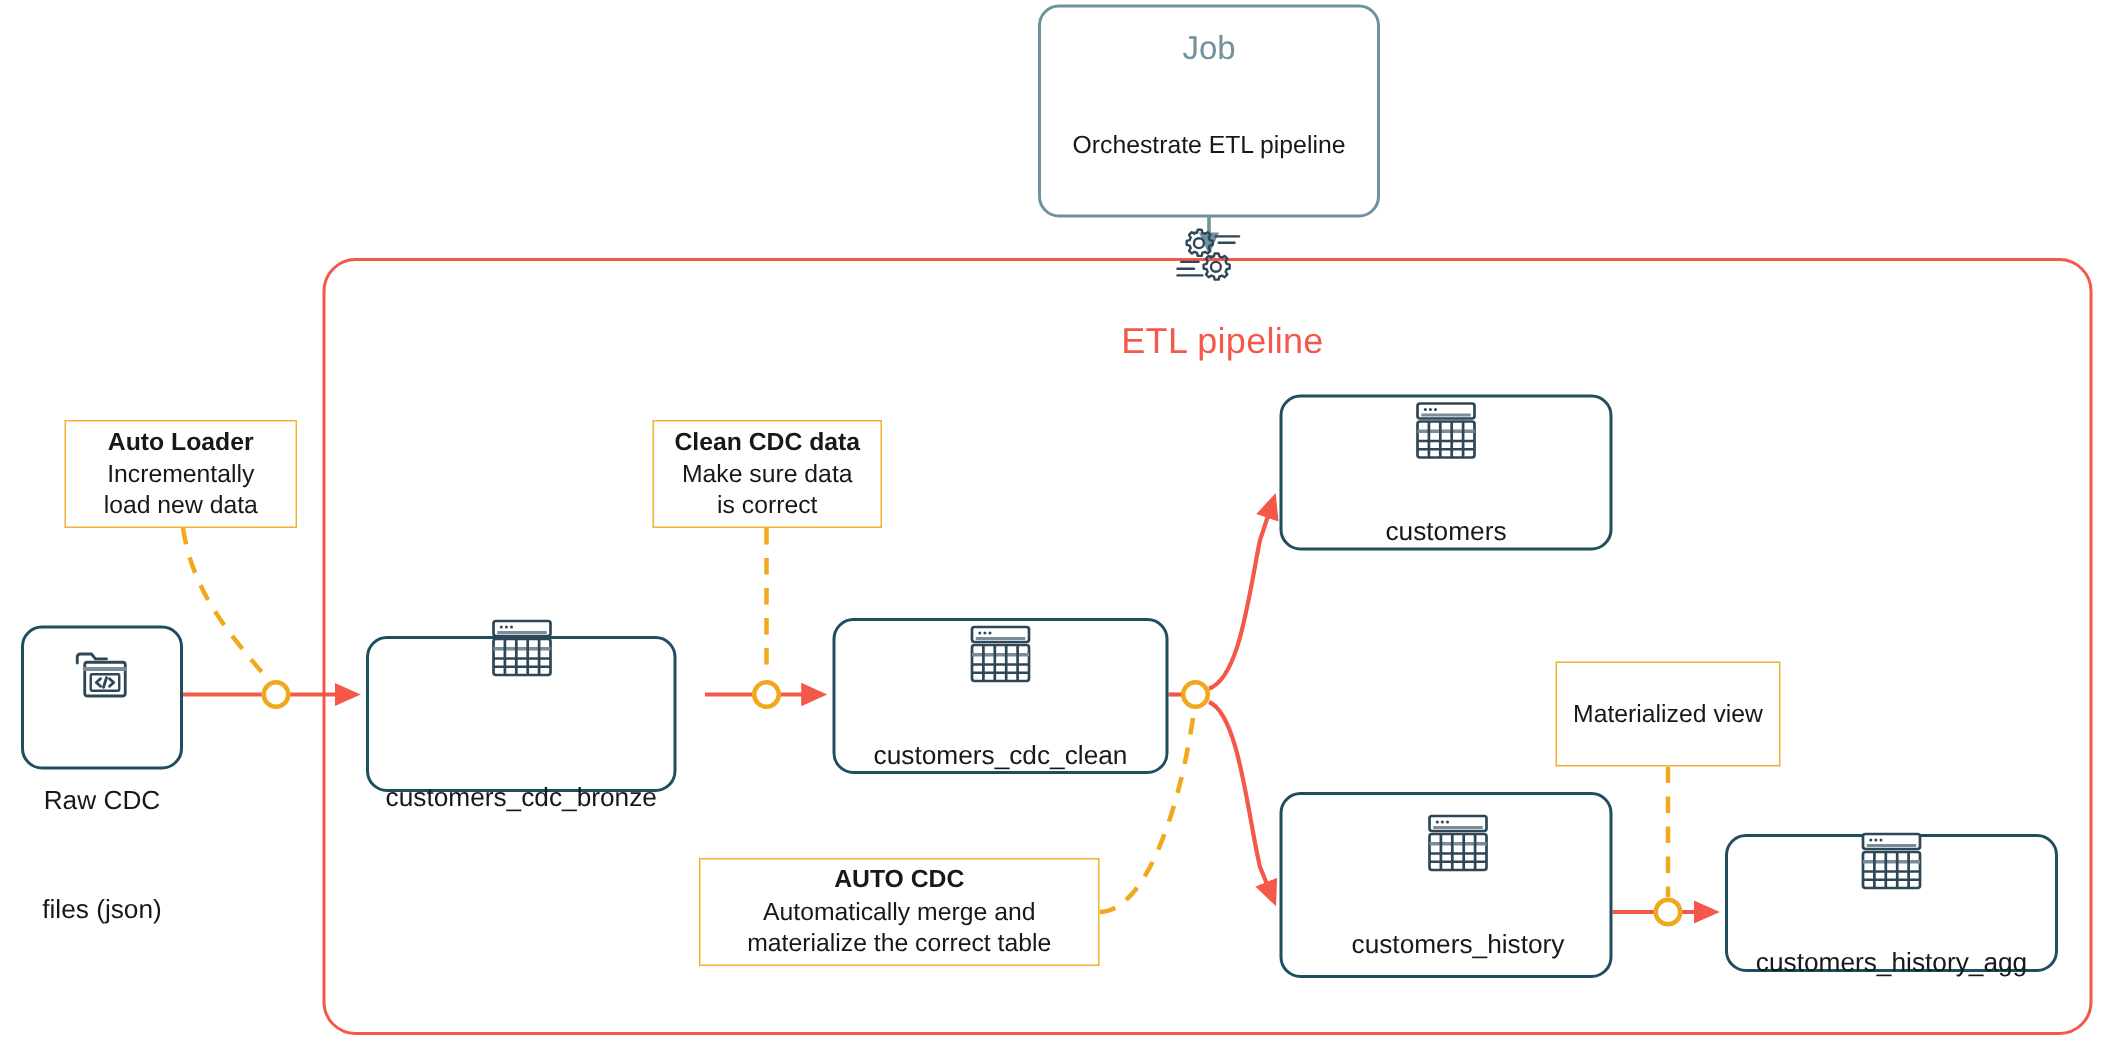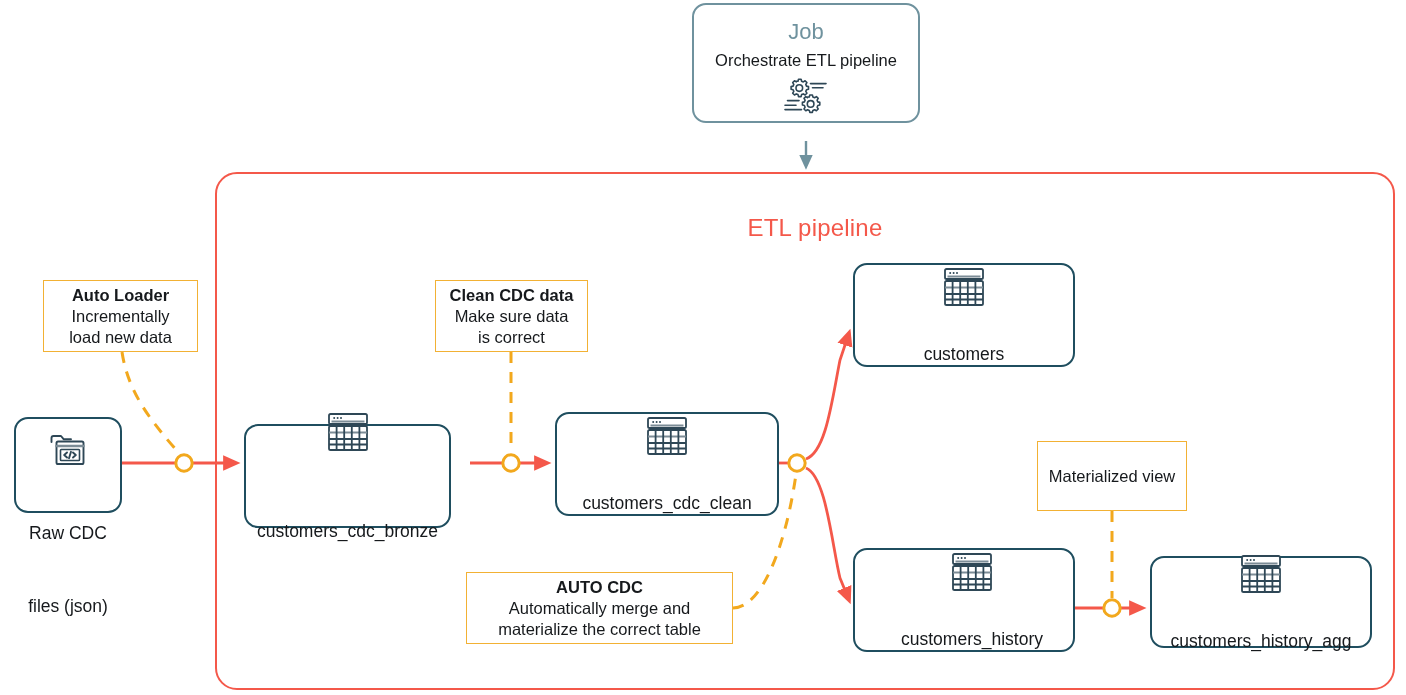--- a/index.html
+++ b/index.html
@@ -46,29 +46,30 @@
     letter-spacing: 0.2px;
     margin-top: 16px;
   }
 
   
   .job-node {
     position: absolute;
     left: 692px;
     top: 3px;
     width: 228px;
-    height: 120px;
+    height: 142px;
     border: 2.4px solid #6F929E;
     border-radius: 14px;
     box-sizing: border-box;
     background: #ffffff;
     display: flex;
     flex-direction: column;
     align-items: center;
     padding-top: 14px;
+    gap: 37px;
   }
   .job-title {
     color: #6F929E;
     font-size: 22px;
     line-height: 26px;
   }
   .job-sub {
     color: #16191C;
     font-size: 16.5px;
     line-height: 22px;
@@ -97,21 +98,21 @@
     white-space: nowrap;
     margin-top: 31px;
   }
   .node.stacked { justify-content: flex-start; padding-top: 14px; }
   .node.stacked .node-label { line-height: 25px; }
 
   #node-raw      { left: 14px;   top: 417px; width: 108px; height: 96px; gap: 17px; }
   #node-bronze   { left: 244px;  top: 424px; width: 207px; height: 104px; gap: 32px; }
   #node-clean    { left: 555px;  top: 412px; width: 224px; height: 104px; }
   #node-customers{ left: 853px;  top: 263px; width: 222px; height: 104px; }
-  #node-history  { left: 853px;  top: 548px; width: 222px; height: 104px; padding-left: 16px; }
+  #node-history  { left: 853px;  top: 528px; width: 222px; height: 124px; padding-left: 16px; }
   #node-histagg  { left: 1150px; top: 556px; width: 222px; height: 92px; }
 
   
   .note {
     position: absolute;
     border: 1.6px solid #F2B134;
     box-sizing: border-box;
     background: #ffffff;
     color: #16191C;
     font-size: 16.5px;
@@ -120,21 +121,21 @@
     display: flex;
     flex-direction: column;
     align-items: center;
     justify-content: center;
     padding: 3px 6px;
   }
   .note b { font-weight: bold; }
 
   #note-autoloader { left: 43px;   top: 280px; width: 155px; height: 72px; }
   #note-cleancdc   { left: 435px;  top: 280px; width: 153px; height: 72px; }
-  #note-autocdc    { left: 466px;  top: 572px; width: 267px; height: 72px; }
+  #note-autocdc    { left: 466px;  top: 572px; width: 267px; height: 72px; justify-content: space-between; }
   #note-matview    { left: 1037px; top: 441px; width: 150px; height: 70px; }
 
   .icon-svg { display: block; }
 </style>
 </head>
 <body>
 
 <div id="canvas">
 
   <svg id="edges" viewBox="0 0 1406 695">

